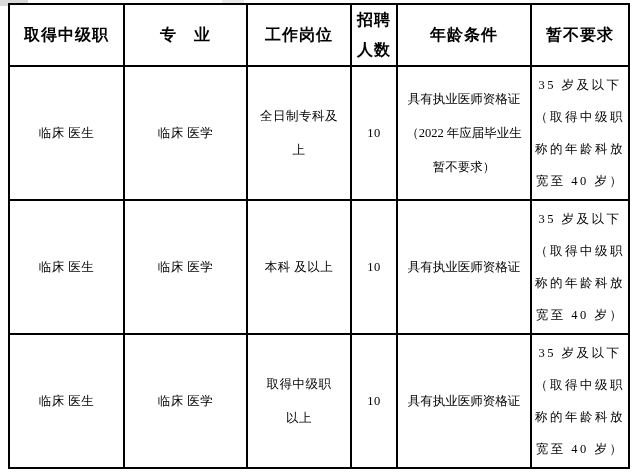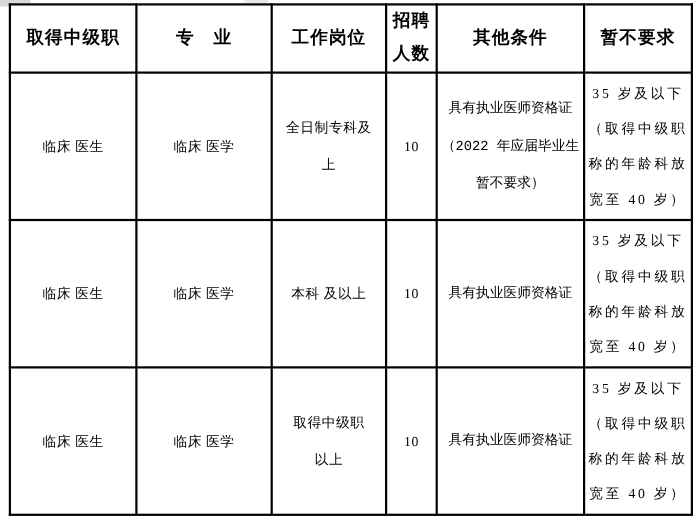--- a/index.html
+++ b/index.html
@@ -47,21 +47,21 @@
     font-weight: bold;
     letter-spacing: 1px;
     line-height: 30px;
   }
   td {
     font-size: 12.5px;
     font-weight: normal;
     letter-spacing: 0.5px;
     line-height: 34px;
   }
-  td.c-other { letter-spacing: 0; font-family: Liberation Mono, monospace; }
+  td.c-other { letter-spacing: 0; }
   td.c-age   { letter-spacing: 2.5px; line-height: 32px; }
 </style>
 </head>
 <body>
 
 <div class="scan-artifact" id="artifact-topleft"></div>
 <div class="scan-artifact" id="artifact-topmid"></div>
 
 <table class="recruit">
   <colgroup>
@@ -72,21 +72,21 @@
     <col style="width:134px">
     <col style="width:98px">
   </colgroup>
   <tbody>
     <tr class="header-row">
       <th>取得中级职</th>
       <th>专　业</th>
       <th>工作岗位</th>
       <th>招聘
 人数</th>
-      <th>其他条件</th>
+      <th>年龄条件</th>
       <th>暂不要求</th>
     </tr>
     <tr class="data-row">
       <td>临床 医生</td>
       <td>临床 医学</td>
       <td>全日制专科及
 上</td>
       <td>10</td>
       <td class="c-other">具有执业医师资格证
 （2022 年应届毕业生

